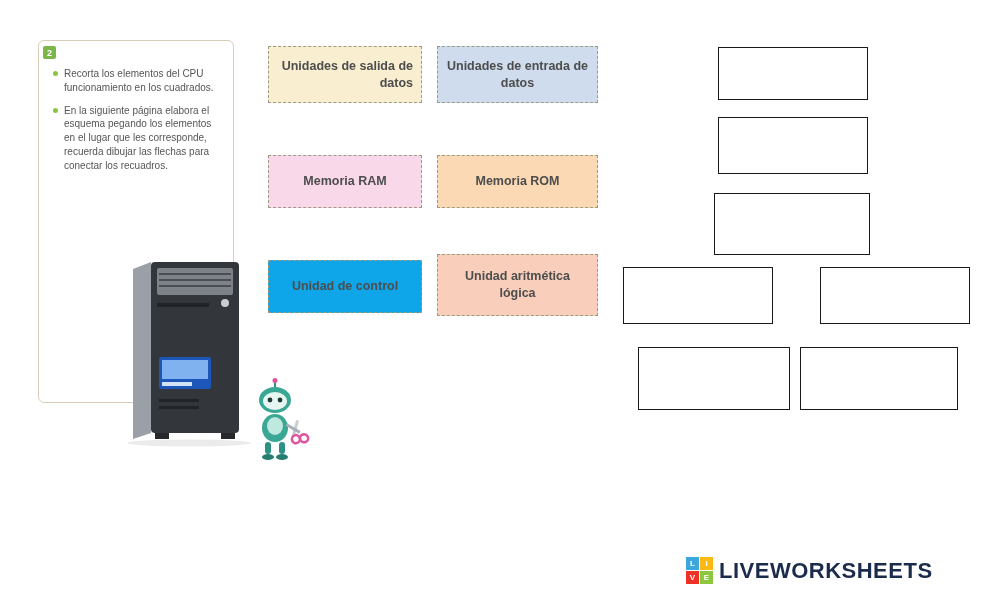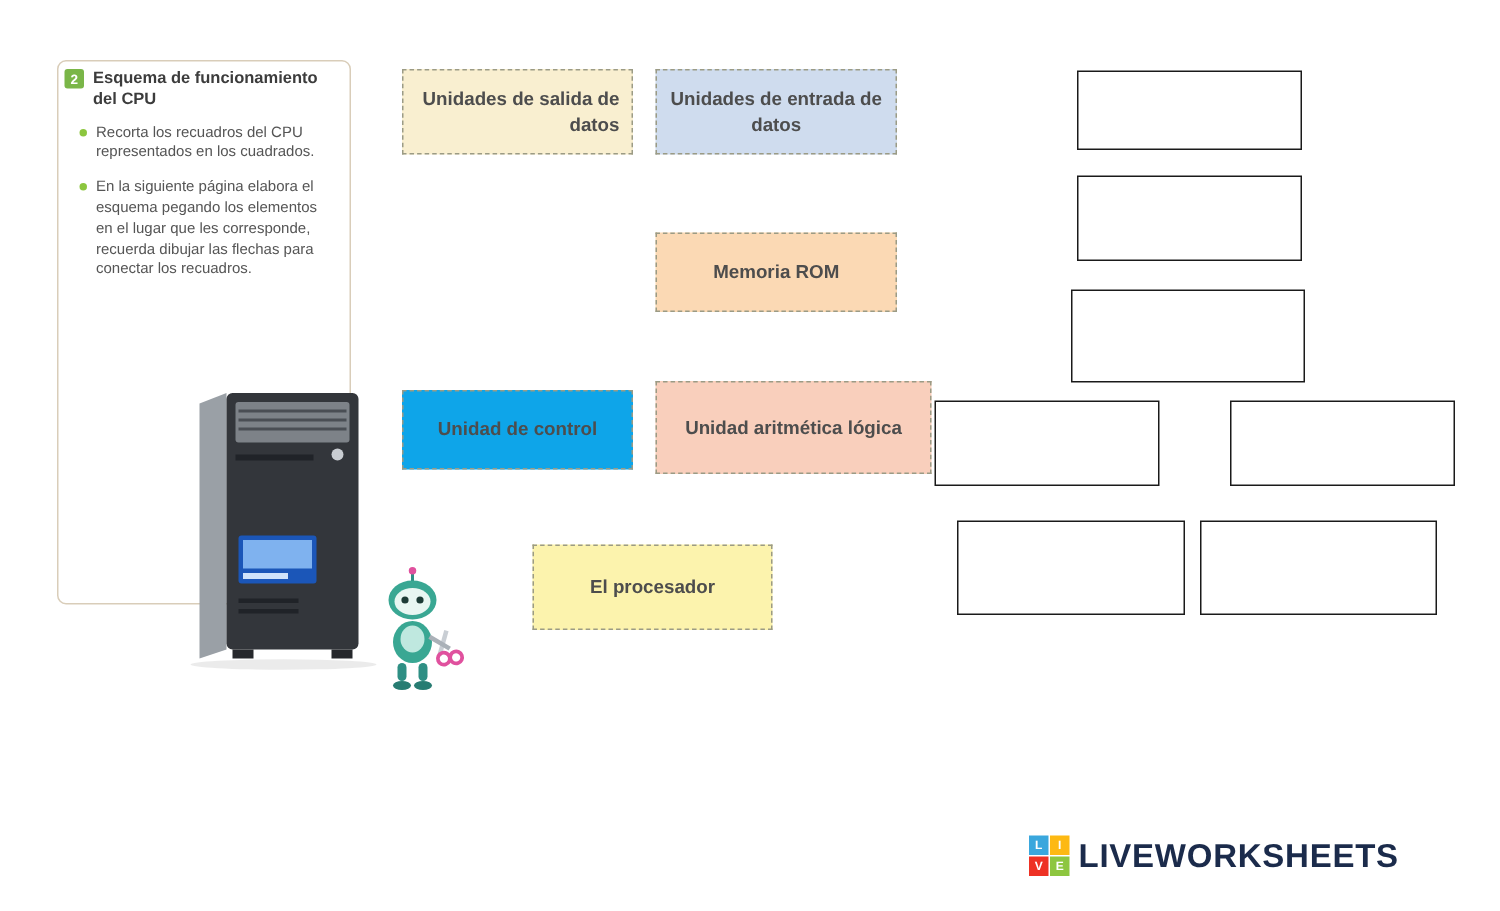--- a/index.html
+++ b/index.html
@@ -47,26 +47,25 @@
   .logo-text{font-size:22px;font-weight:bold;color:#1b2b4b;letter-spacing:0.5px;}
 </style>
 </head>
 <body>
 
 <div class="page">
 
   <div class="instr-panel">
     <div class="instr-header">
       <span class="step-badge" style="background-color: rgb(122, 182, 72);">2</span>
-      <span class="instr-title">Esquema de funcionamiento del CPU</span>
     </div>
     <ul class="bullets">
       <li class="bullet">
         <span class="dot"></span>
-        <span>Recorta los recuadros del CPU representados en los cuadrados.</span>
+        <span>Recorta los elementos del CPU funcionamiento en los cuadrados.</span>
       </li>
       <li class="bullet">
         <span class="dot"></span>
         <span>En la siguiente página elabora el esquema pegando los elementos en el lugar que les corresponde, recuerda dibujar las flechas para conectar los recuadros.</span>
       </li>
     </ul>
 
     <div class="tower-art">
       <svg width="135" height="188" viewBox="0 0 135 188">
         <polygon points="14,10 32,3 32,174 14,180" fill="#9aa0a6"></polygon>
@@ -111,31 +110,31 @@
       </svg>
     </div>
   </div>
 
   <div class="card" style="left: 268px; top: 46px; width: 154px; height: 57px; background-color: rgb(249, 239, 208); text-align: right;">
     <span class="card-text">Unidades de salida de datos</span>
   </div>
   <div class="card" style="left: 437px; top: 46px; width: 161px; height: 57px; background-color: rgb(207, 220, 238); text-align: center;">
     <span class="card-text">Unidades de entrada de datos</span>
   </div>
+  <div class="card" style="left: 268px; top: 155px; width: 154px; height: 53px; background-color: rgb(249, 217, 233);">
+    <span class="card-text">Memoria RAM</span>
+  </div>
   <div class="card" style="left: 437px; top: 155px; width: 161px; height: 53px; background-color: rgb(251, 217, 180);">
     <span class="card-text">Memoria ROM</span>
   </div>
   <div class="card" style="left: 268px; top: 260px; width: 154px; height: 53px; background-color: #0ea5e9;">
     <span class="card-text">Unidad de control</span>
   </div>
-  <div class="card" style="left: 437px; top: 254px; width: 184px; height: 62px; background-color: rgb(249, 207, 188);">
+  <div class="card" style="left: 437px; top: 254px; width: 161px; height: 62px; background-color: rgb(249, 207, 188);">
     <span class="card-text">Unidad aritmética lógica</span>
-  </div>
-  <div class="card" style="left: 355px; top: 363px; width: 160px; height: 57px; background-color: rgb(252, 243, 173);">
-    <span class="card-text">El procesador</span>
   </div>
 
   <div class="slot" style="left:718px;top:47px;width:150px;height:53px;"></div>
   <div class="slot" style="left:718px;top:117px;width:150px;height:57px;"></div>
   <div class="slot" style="left:714px;top:193px;width:156px;height:62px;"></div>
   <div class="slot" style="left:623px;top:267px;width:150px;height:57px;"></div>
   <div class="slot" style="left:820px;top:267px;width:150px;height:57px;"></div>
   <div class="slot" style="left:638px;top:347px;width:152px;height:63px;"></div>
   <div class="slot" style="left:800px;top:347px;width:158px;height:63px;"></div>
 

